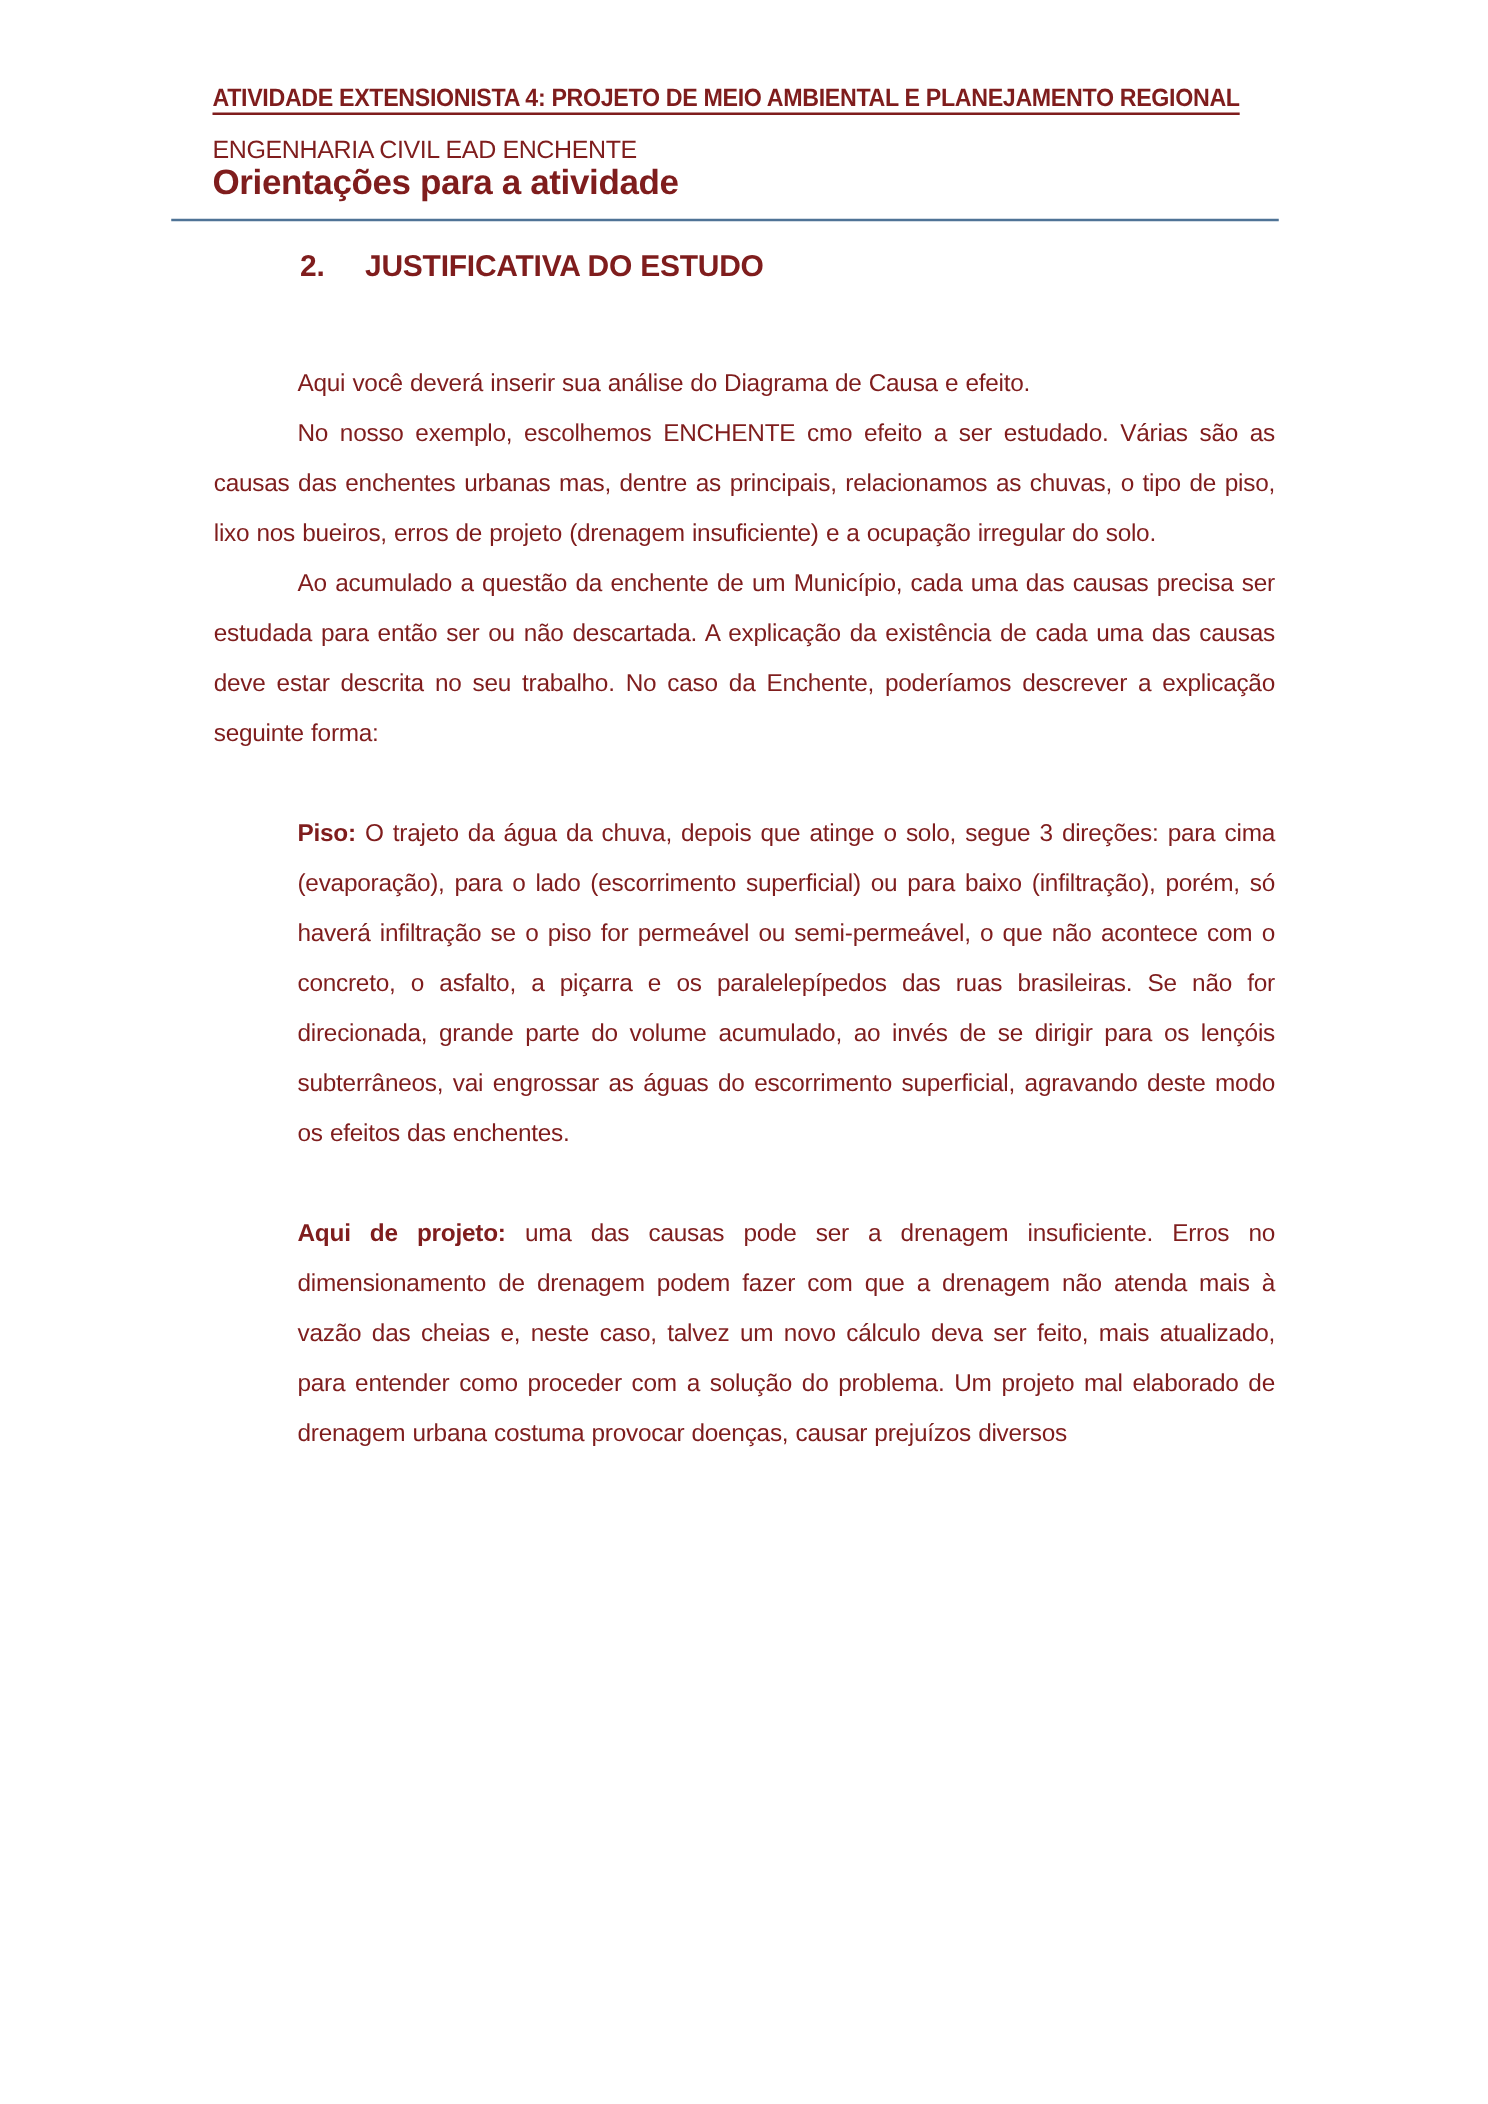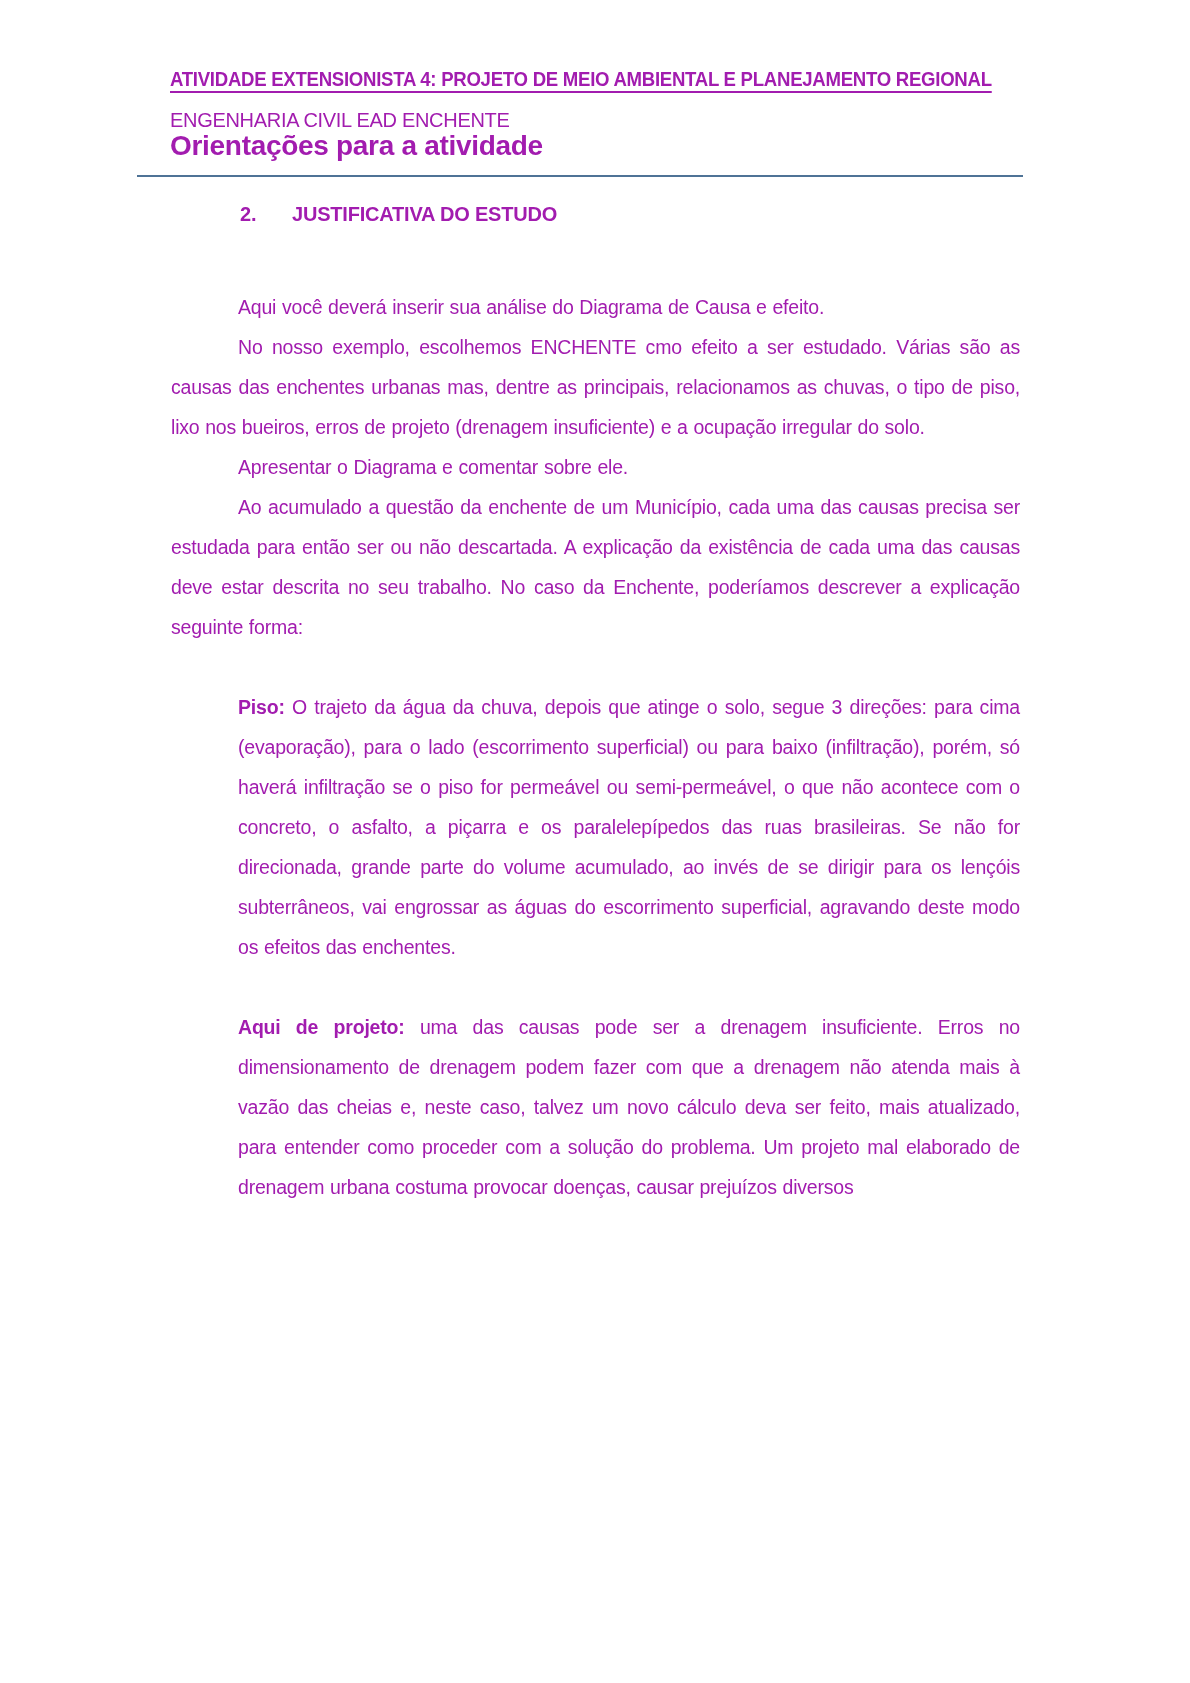--- a/index.html
+++ b/index.html
@@ -53,21 +53,21 @@
     border-top: 2px solid #4f7396;
   }
   .content {
     position: absolute;
     left: 171px;
     top: 200px;
     width: 849px;
   }
   .section-heading {
     margin-left: 69px;
-    font-size: 20px;
+    font-size: 24px;
     font-weight: bold;
     line-height: 28px;
     letter-spacing: -0.2px;
   }
   .section-number {
     display: inline-block;
     width: 52px;
   }
   .para {
     font-size: 19.5px;
@@ -85,41 +85,40 @@
     line-height: 40px;
     text-align: justify;
     letter-spacing: -0.2px;
     word-spacing: 0.5px;
   }
   .cause-label { font-weight: bold; }
 </style>
 </head>
 <body>
 
-<div class="page" style="color: #a21caf; background: rgb(255, 255, 255);">
+<div class="page" style="color: #7f1d1d; background: rgb(255, 255, 255);">
 
   <header class="header">
     <div class="doc-title">ATIVIDADE EXTENSIONISTA 4: PROJETO DE MEIO AMBIENTAL E PLANEJAMENTO REGIONAL</div>
     <div class="subtitle1">ENGENHARIA CIVIL EAD ENCHENTE</div>
     <div class="subtitle2">Orientações para a atividade</div>
   </header>
 
   <hr class="divider" style="border-top-color: rgb(79, 115, 150);">
 
   <main class="content">
 
     <h2 class="section-heading">
       <span class="section-number">2.</span><span>JUSTIFICATIVA DO ESTUDO</span>
     </h2>
 
     <p class="para first">Aqui você deverá inserir sua análise do Diagrama de Causa e efeito.</p>
 
     <p class="para">No nosso exemplo, escolhemos ENCHENTE cmo efeito a ser estudado. Várias são as causas das enchentes urbanas mas, dentre as principais, relacionamos as chuvas, o tipo de piso, lixo nos bueiros, erros de projeto (drenagem insuficiente) e a ocupação irregular do solo.</p>
 
-    <p class="para">Apresentar o Diagrama e comentar sobre ele.</p>
 
     <p class="para">Ao acumulado a questão da enchente de um Município, cada uma das causas precisa ser estudada para então ser ou não descartada. A explicação da existência de cada uma das causas deve estar descrita no seu trabalho. No caso da Enchente, poderíamos descrever a explicação seguinte forma:</p>
 
 
     <div class="cause-block">
       <span class="cause-label">Piso:</span>
       <span>O trajeto da água da chuva, depois que atinge o solo, segue 3 direções: para cima (evaporação), para o lado (escorrimento superficial) ou para baixo (infiltração), porém, só haverá infiltração se o piso for permeável ou semi-permeável, o que não acontece com o concreto, o asfalto, a piçarra e os paralelepípedos das ruas brasileiras. Se não for direcionada, grande parte do volume acumulado, ao invés de se dirigir para os lençóis subterrâneos, vai engrossar as águas do escorrimento superficial, agravando deste modo os efeitos das enchentes.</span>
     </div>
 
     <div class="cause-block">

